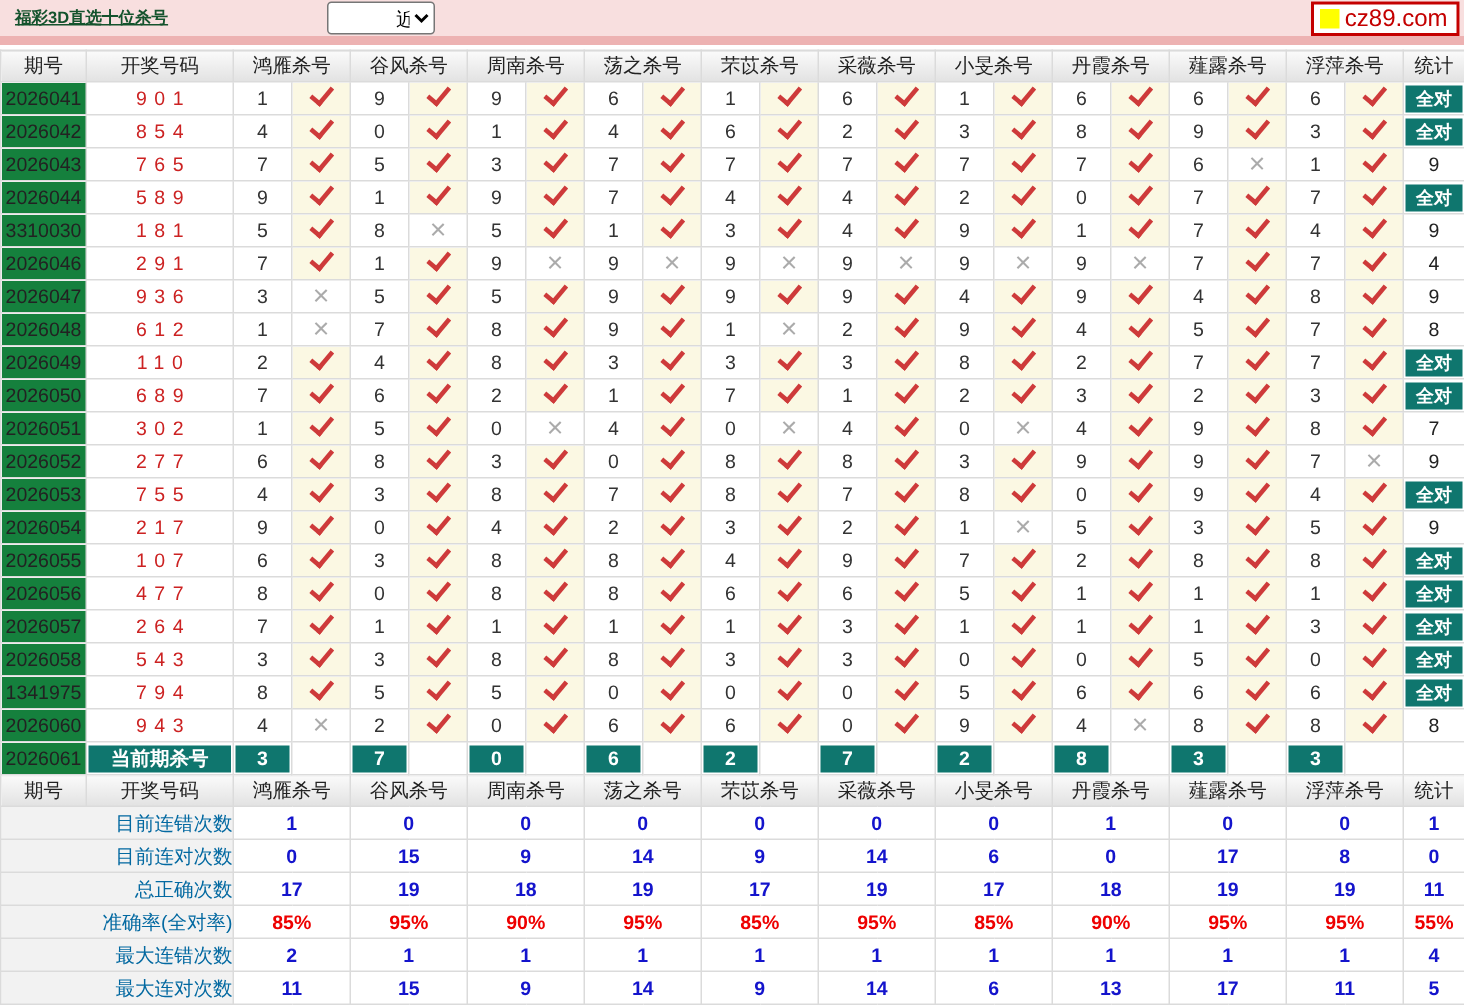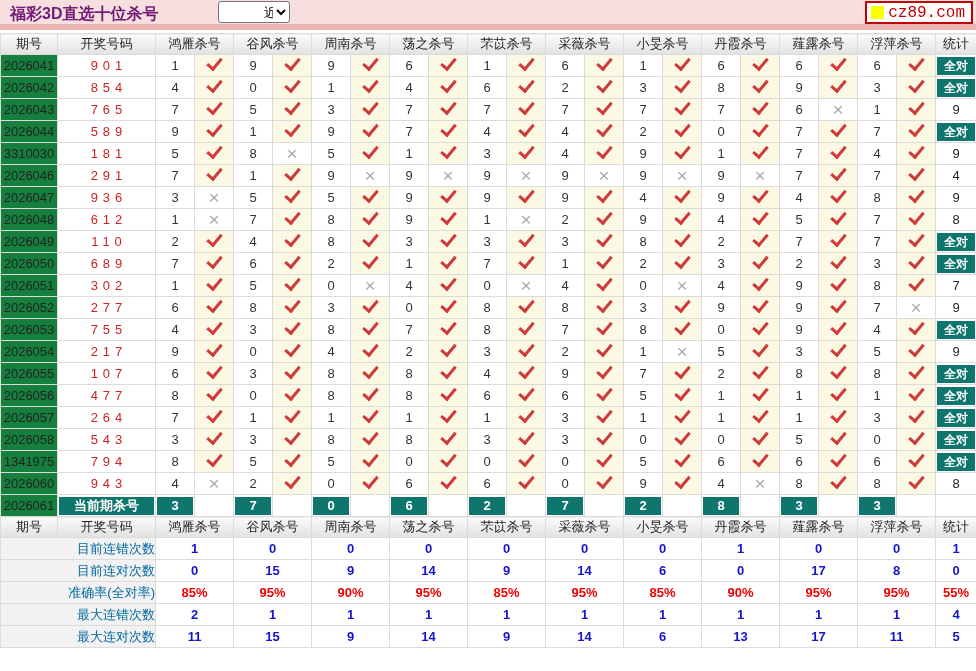--- a/index.html
+++ b/index.html
@@ -2,27 +2,27 @@
 <html><head>
 <meta charset="utf-8">
 <style>
   html,body{margin:0;padding:0;}
   body{width:976px;height:671px;overflow:hidden;background:#fff;
        font-family:"Liberation Sans","DejaVu Sans",sans-serif;}
   
   .topbar{position:relative;height:24px;background:#F8DFDF;}
   .topbar-strip{height:6px;background:#EDB2B2;}
   .topbar-gap{height:3px;background:#fff;}
-  .page-title{position:absolute;left:10px;top:4px;font-size:16px;font-weight:bold;color:#701a75;}
+  .page-title{position:absolute;left:10px;top:4px;font-size:11px;font-weight:bold;color:#14532d;text-decoration:underline;}
   .range-select{position:absolute;left:218px;top:1px;width:72px;height:22px;font-size:13px;
        border:1px solid #767676;border-radius:3px;background:#fff;padding-left:41px;}
   .logo{position:absolute;right:3px;top:1px;height:17px;border:2px solid #C40000;background:#fff;
        padding:1px 6px 1px 4px;display:flex;align-items:center;gap:4px;text-decoration:none;cursor:pointer;}
   .logo-square{width:13px;height:13px;background:#FFFF00;display:inline-block;}
-  .logo-text{color:#C40000;font-family:Liberation Mono, monospace;font-size:16px;line-height:1;}
+  .logo-text{color:#C40000;font-family:Liberation Sans, sans-serif;font-size:16px;line-height:1;}
   
   table{border-collapse:collapse;table-layout:fixed;width:976px;}
   th,td{border:1px solid #DBDBDB;padding:0;text-align:center;overflow:hidden;white-space:nowrap;}
   th{height:20px;background:linear-gradient(#FAFAFA,#E2E2E2);font-weight:normal;font-size:13px;color:#222;}
   td{height:21px;font-size:13px;color:#333;}
   td.period{background:#15803d;color:#222;}
   td.draw{color:#CC2222;letter-spacing:5px;text-indent:5px;}
   td.num{background:#fff;}
   td.mark-ok{background:#FBF8E3;}
   td.mark-bad{background:#fff;}
@@ -698,20 +698,34 @@
         <td class="sum-val" colspan="2">9</td>
         <td class="sum-val" colspan="2">14</td>
         <td class="sum-val" colspan="2">9</td>
         <td class="sum-val" colspan="2">14</td>
         <td class="sum-val" colspan="2">6</td>
         <td class="sum-val" colspan="2">0</td>
         <td class="sum-val" colspan="2">17</td>
         <td class="sum-val" colspan="2">8</td>
         <td class="sum-val">0</td>
       </tr>
+      <tr>
+        <td class="sum-label" colspan="2">总正确次数</td>
+        <td class="sum-val" colspan="2">17</td>
+        <td class="sum-val" colspan="2">19</td>
+        <td class="sum-val" colspan="2">18</td>
+        <td class="sum-val" colspan="2">19</td>
+        <td class="sum-val" colspan="2">17</td>
+        <td class="sum-val" colspan="2">19</td>
+        <td class="sum-val" colspan="2">17</td>
+        <td class="sum-val" colspan="2">18</td>
+        <td class="sum-val" colspan="2">19</td>
+        <td class="sum-val" colspan="2">19</td>
+        <td class="sum-val">11</td>
+      </tr>
       <tr class="hl">
         <td class="sum-label" colspan="2">准确率(全对率)</td>
         <td class="sum-val" colspan="2">85%</td>
         <td class="sum-val" colspan="2">95%</td>
         <td class="sum-val" colspan="2">90%</td>
         <td class="sum-val" colspan="2">95%</td>
         <td class="sum-val" colspan="2">85%</td>
         <td class="sum-val" colspan="2">95%</td>
         <td class="sum-val" colspan="2">85%</td>
         <td class="sum-val" colspan="2">90%</td>

